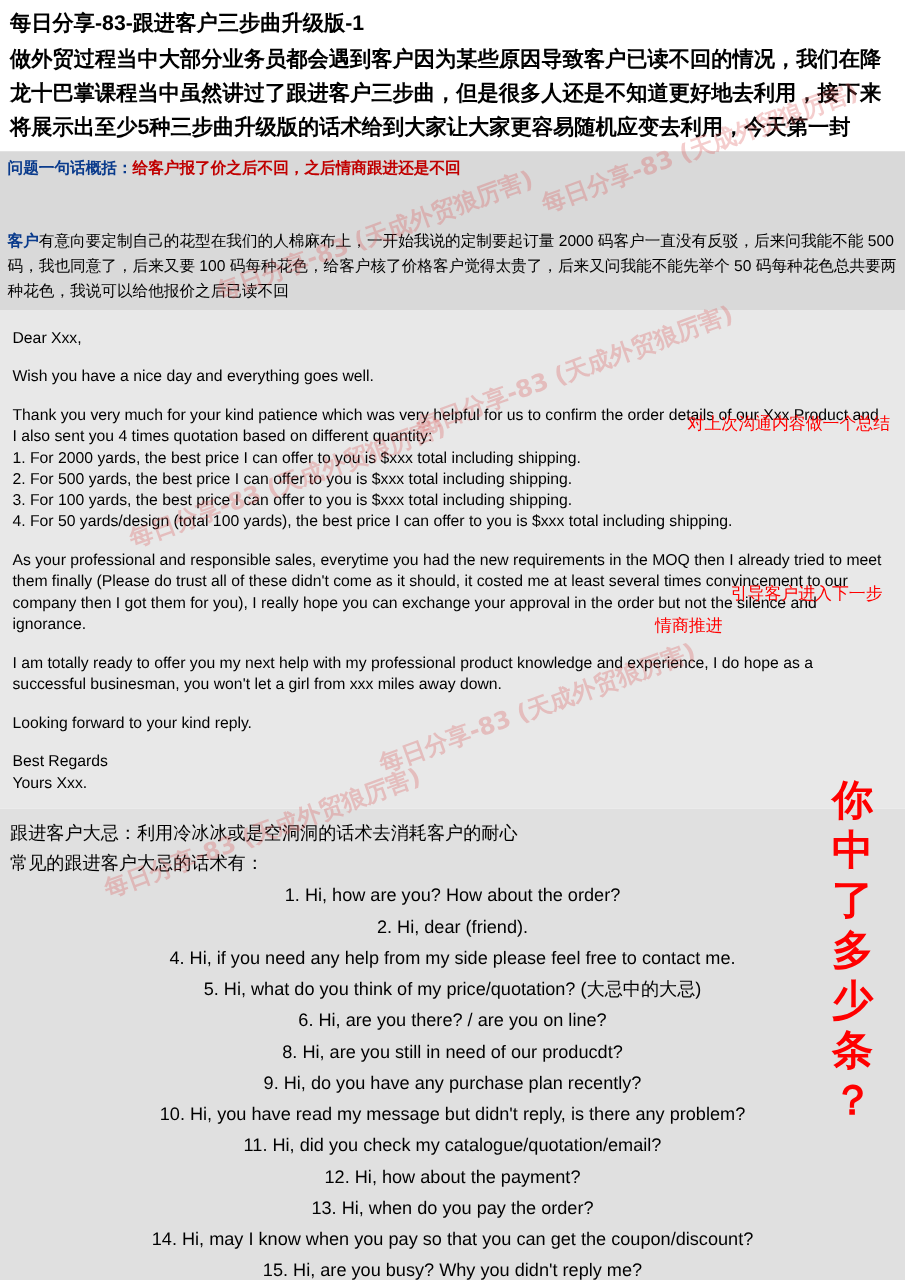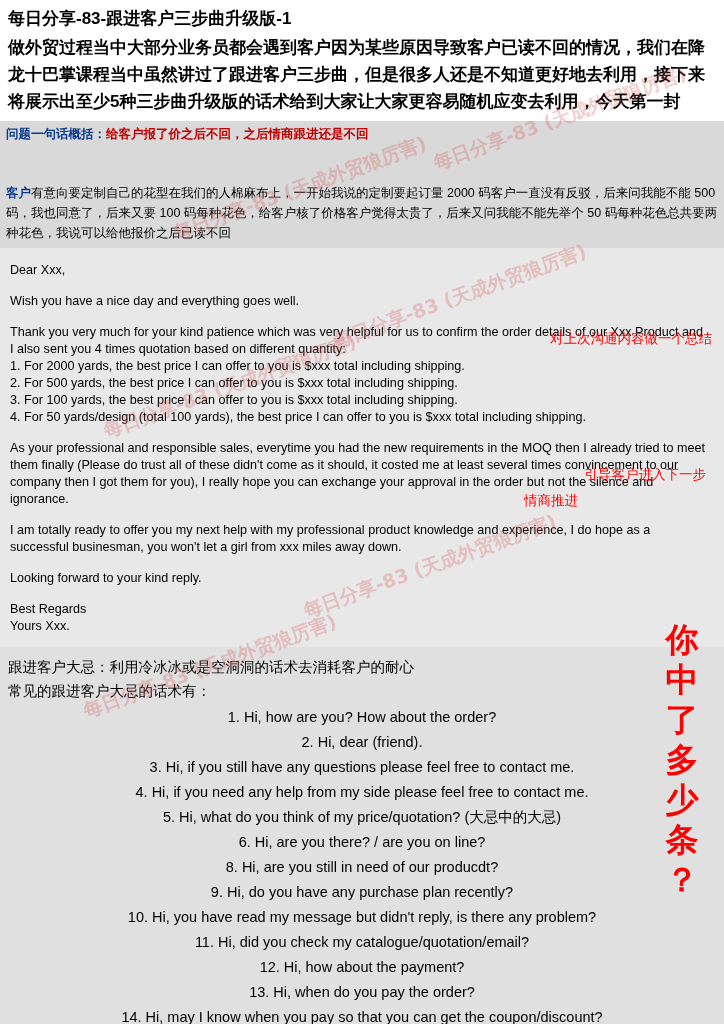--- a/index.html
+++ b/index.html
@@ -209,21 +209,20 @@
       <span class="line">Yours Xxx.</span>
     </p>
   </div>
 
   <div class="bottom-block">
     <div class="bottom-title">跟进客户大忌：利用冷冰冰或是空洞洞的话术去消耗客户的耐心</div>
     <div class="bottom-sub">常见的跟进客户大忌的话术有：</div>
     <ul class="bad-list">
       <li>1. Hi, how are you? How about the order?</li>
       <li>2. Hi, dear (friend).</li>
-      <li>3. Hi, if you still have any questions please feel free to contact me.</li>
       <li>4. Hi, if you need any help from my side please feel free to contact me.</li>
       <li>5. Hi, what do you think of my price/quotation? (大忌中的大忌)</li>
       <li>6. Hi, are you there? / are you on line?</li>
       <li>8. Hi, are you still in need of our producdt?</li>
       <li>9. Hi, do you have any purchase plan recently?</li>
       <li>10. Hi, you have read my message but didn't reply, is there any problem?</li>
       <li>11. Hi, did you check my catalogue/quotation/email?</li>
       <li>12. Hi, how about the payment?</li>
       <li>13. Hi, when do you pay the order?</li>
       <li>14. Hi, may I know when you pay so that you can get the coupon/discount?</li>

